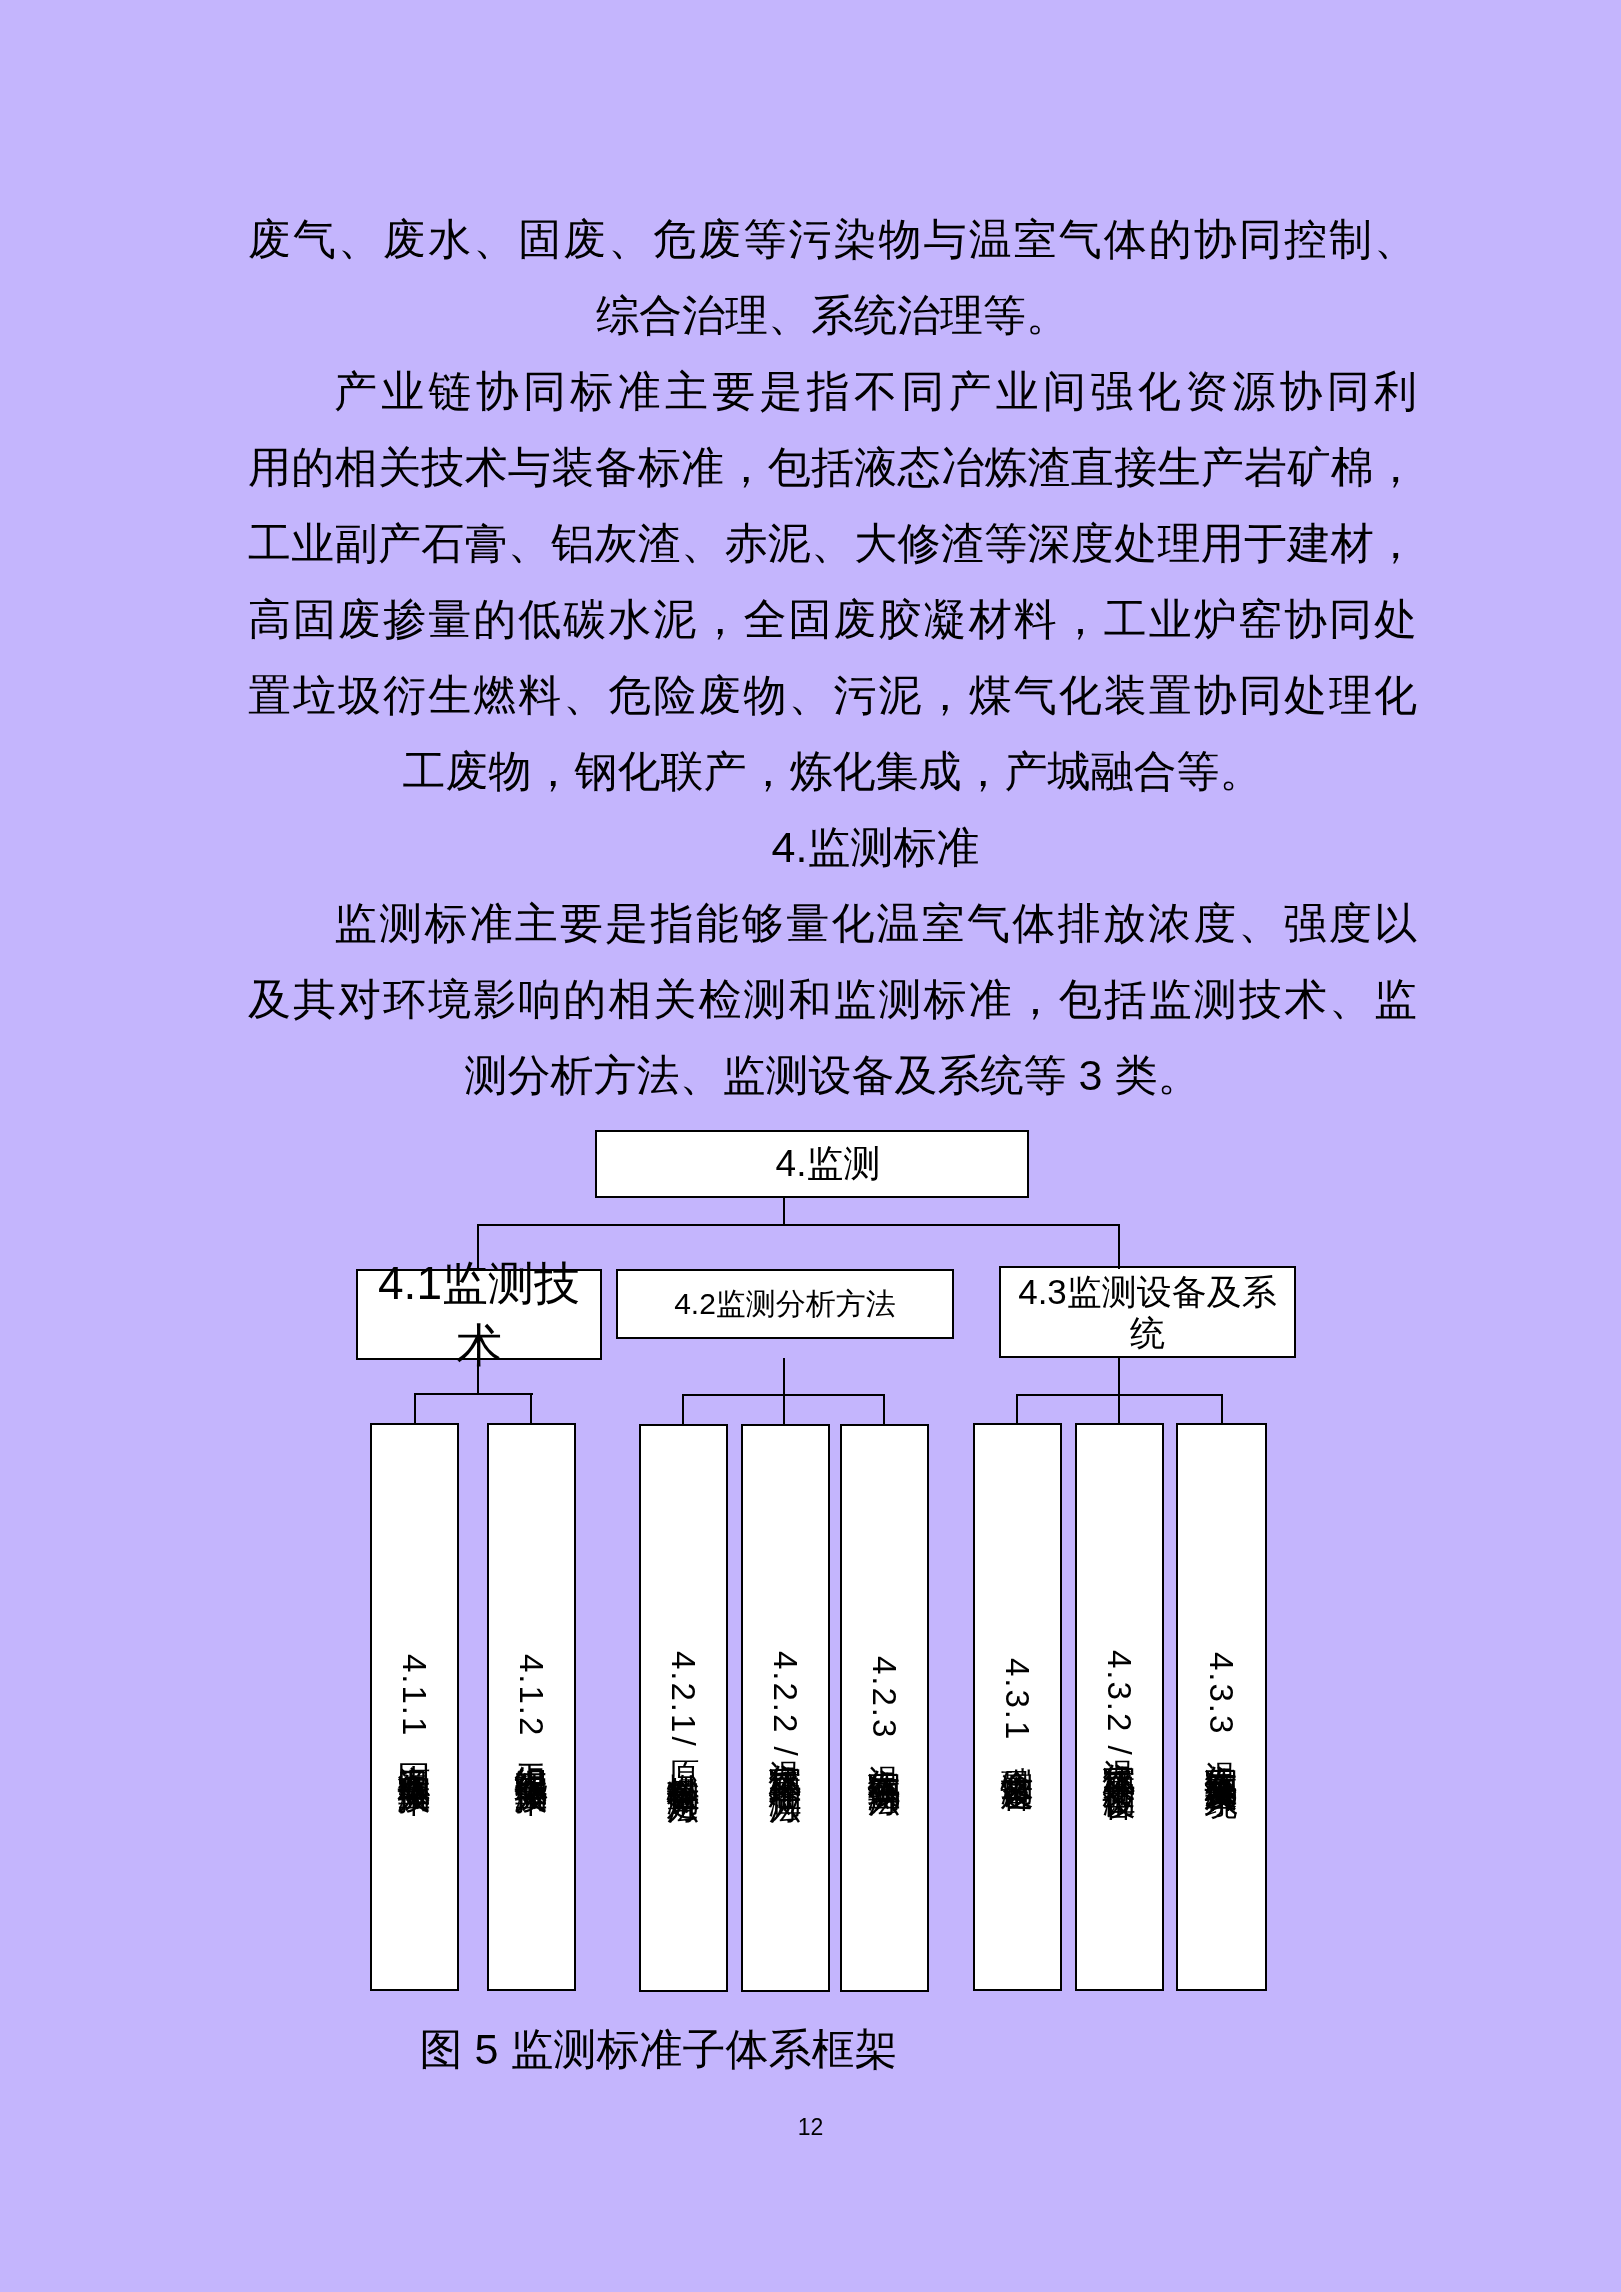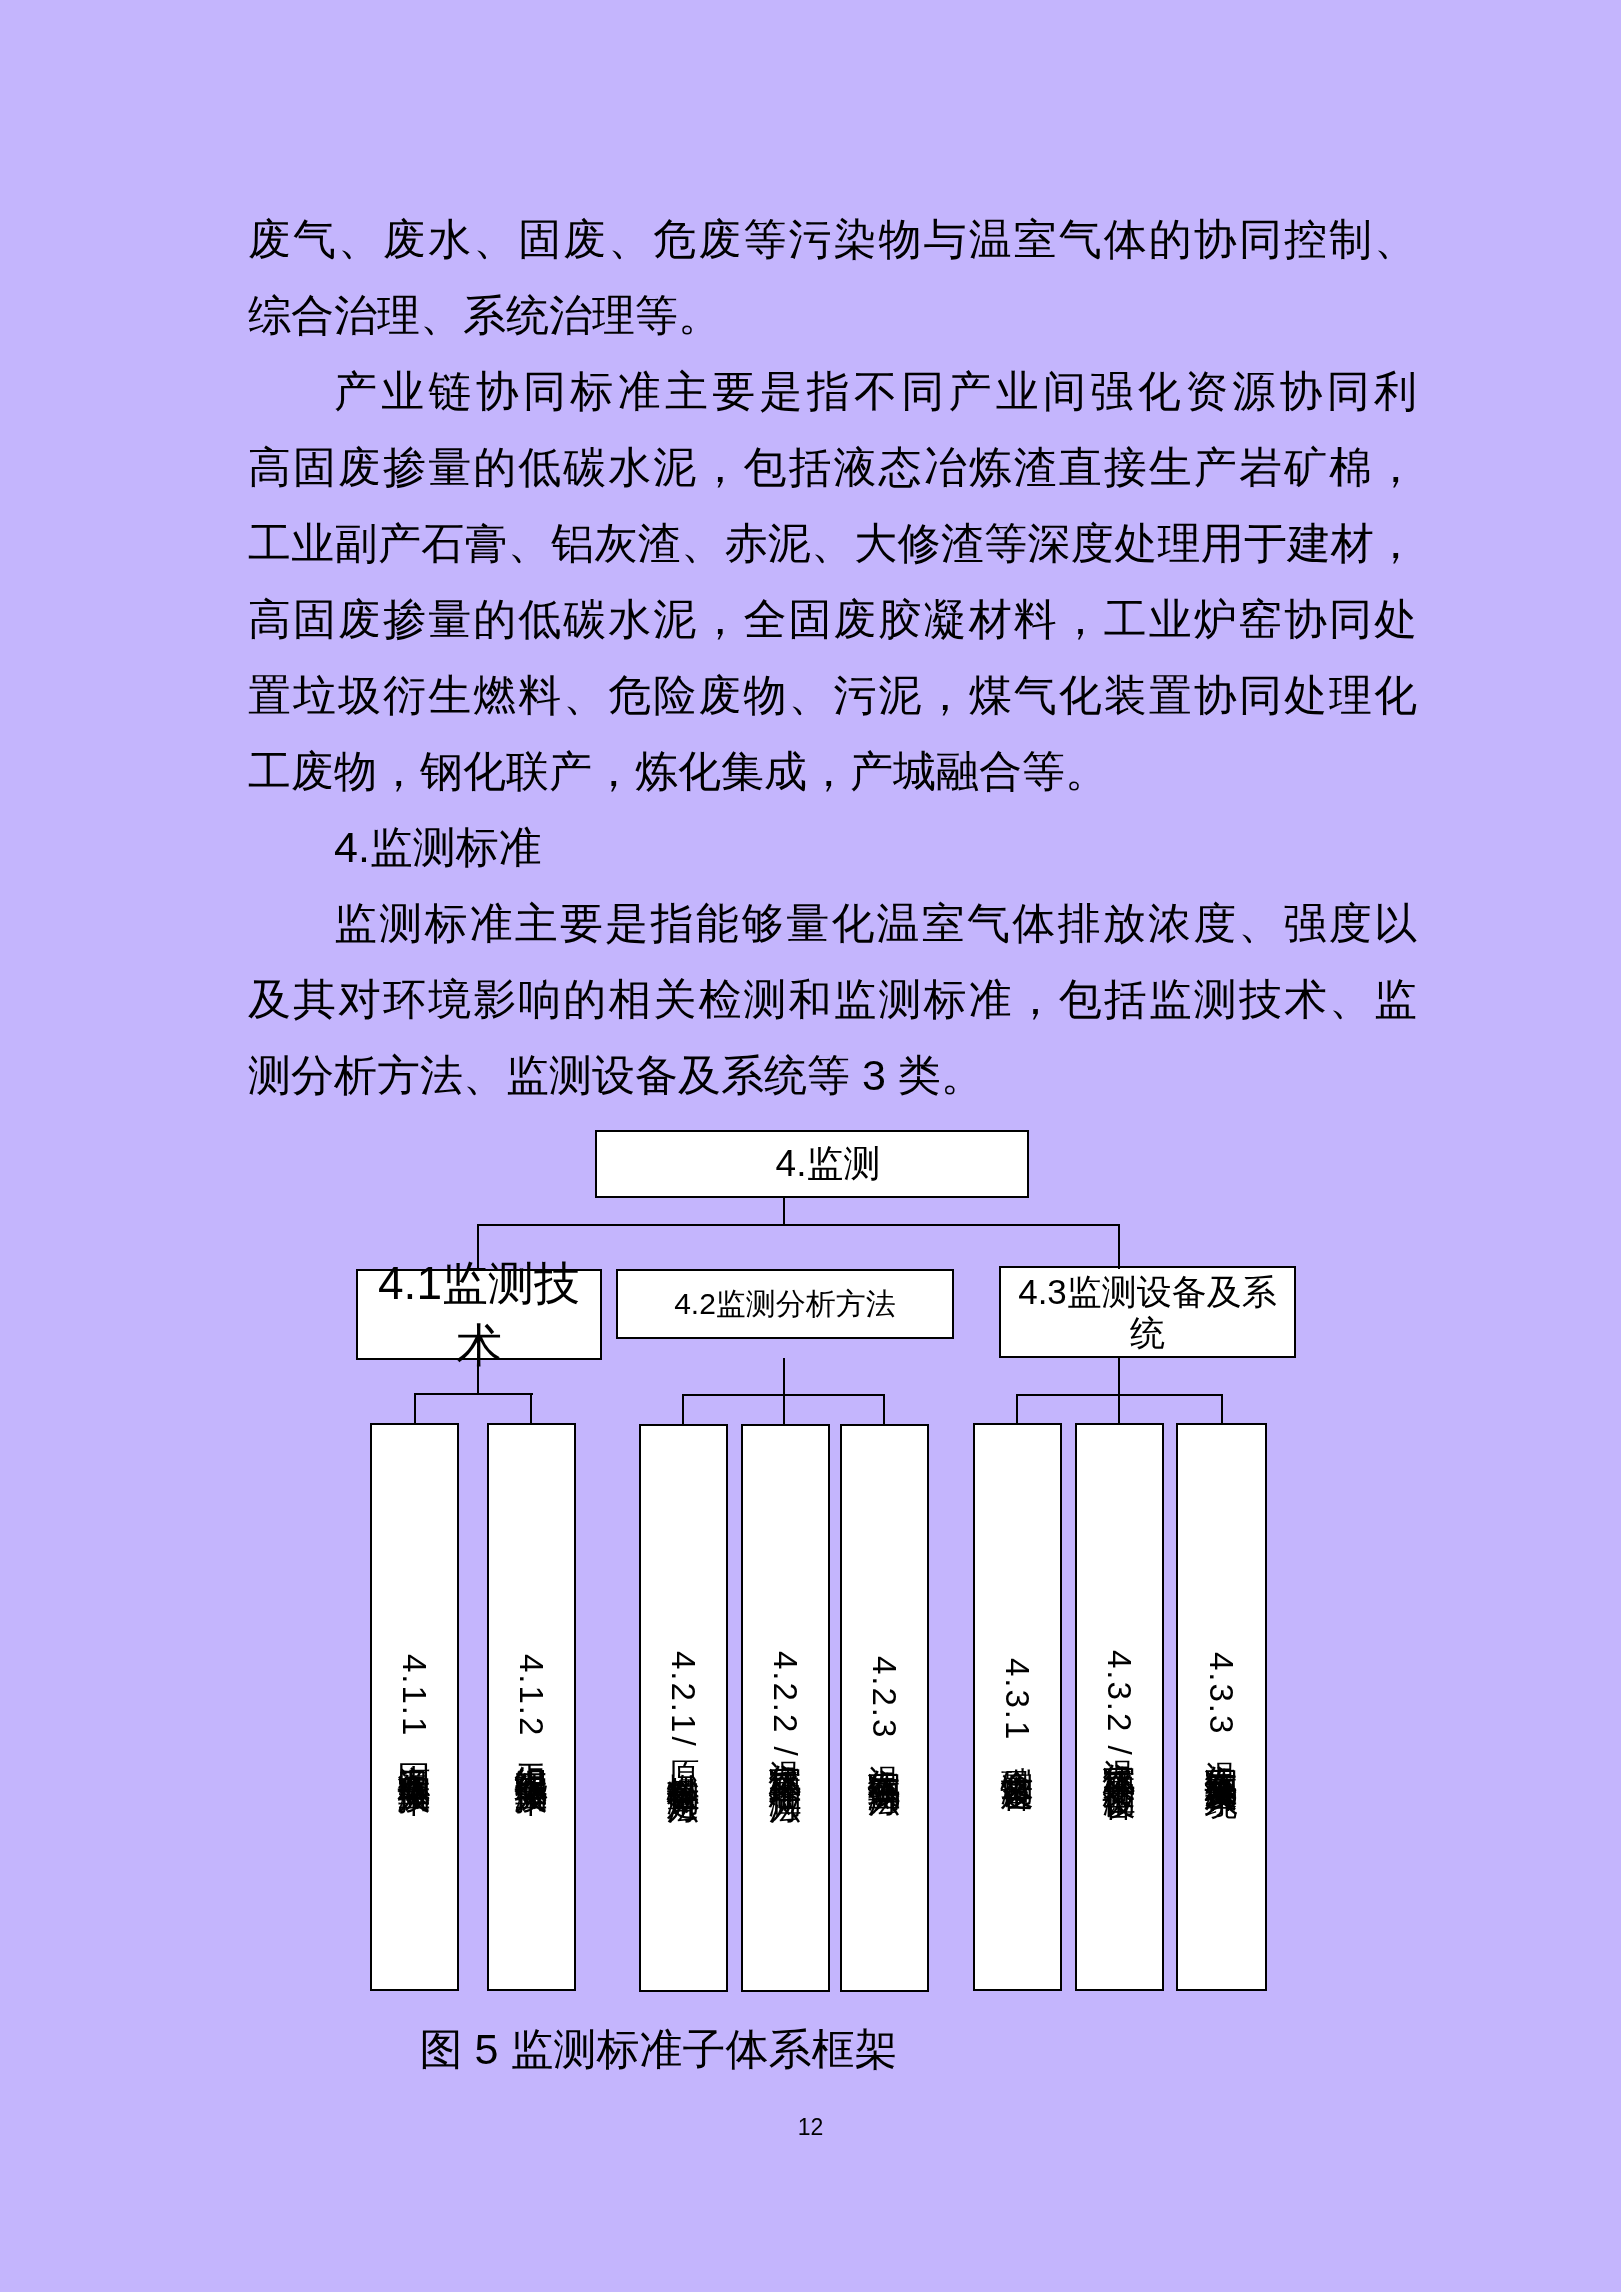--- a/index.html
+++ b/index.html
@@ -2,21 +2,21 @@
 <html><head>
 <meta charset="utf-8">
 <style>
   html,body{margin:0;padding:0;background:#fff;}
   #page{
     position:relative;width:1621px;height:2293px;background:#c4b5fd;color:#000;
     font-family:Liberation Sans, sans-serif;overflow:hidden;
   }
   
   .body-text{position:absolute;left:248px;top:201px;width:1169px;}
-  .bline{font-size:43px;line-height:76px;}
+  .bline{font-size:43px;line-height:76px;text-align:center;}
   .fill{text-align:justify;text-align-last:justify;}
   .ind{text-indent:86px;}
   
   .nbox{
     position:absolute;border:2.9px solid #000;background:#fff;box-sizing:border-box;
     display:flex;align-items:center;justify-content:center;text-align:center;
   }
   .root-box{left:595px;top:1130px;width:434px;height:68px;font-size:37px;padding-left:32px;}
   .b41{left:356px;top:1269px;width:246px;height:91px;font-size:46px;}
   .b42{left:616px;top:1269px;width:338px;height:70px;font-size:30px;}
@@ -40,21 +40,21 @@
 </style>
 </head>
 <body>
 
 <div id="page">
 
   <div class="body-text">
     <div class="bline fill">废气、废水、固废、危废等污染物与温室气体的协同控制、</div>
     <div class="bline">综合治理、系统治理等。</div>
     <div class="bline fill ind">产业链协同标准主要是指不同产业间强化资源协同利</div>
-    <div class="bline fill">高固废掺量的低碳水泥，包括液态冶炼渣直接生产岩矿棉，</div>
+    <div class="bline fill">用的相关技术与装备标准，包括液态冶炼渣直接生产岩矿棉，</div>
     <div class="bline fill">工业副产石膏、铝灰渣、赤泥、大修渣等深度处理用于建材，</div>
     <div class="bline fill">高固废掺量的低碳水泥，全固废胶凝材料，工业炉窑协同处</div>
     <div class="bline fill">置垃圾衍生燃料、危险废物、污泥，煤气化装置协同处理化</div>
     <div class="bline">工废物，钢化联产，炼化集成，产城融合等。</div>
     <div class="bline ind">4.监测标准</div>
     <div class="bline fill ind">监测标准主要是指能够量化温室气体排放浓度、强度以</div>
     <div class="bline fill">及其对环境影响的相关检测和监测标准，包括监测技术、监</div>
     <div class="bline">测分析方法、监测设备及系统等 3 类。</div>
   </div>
 

